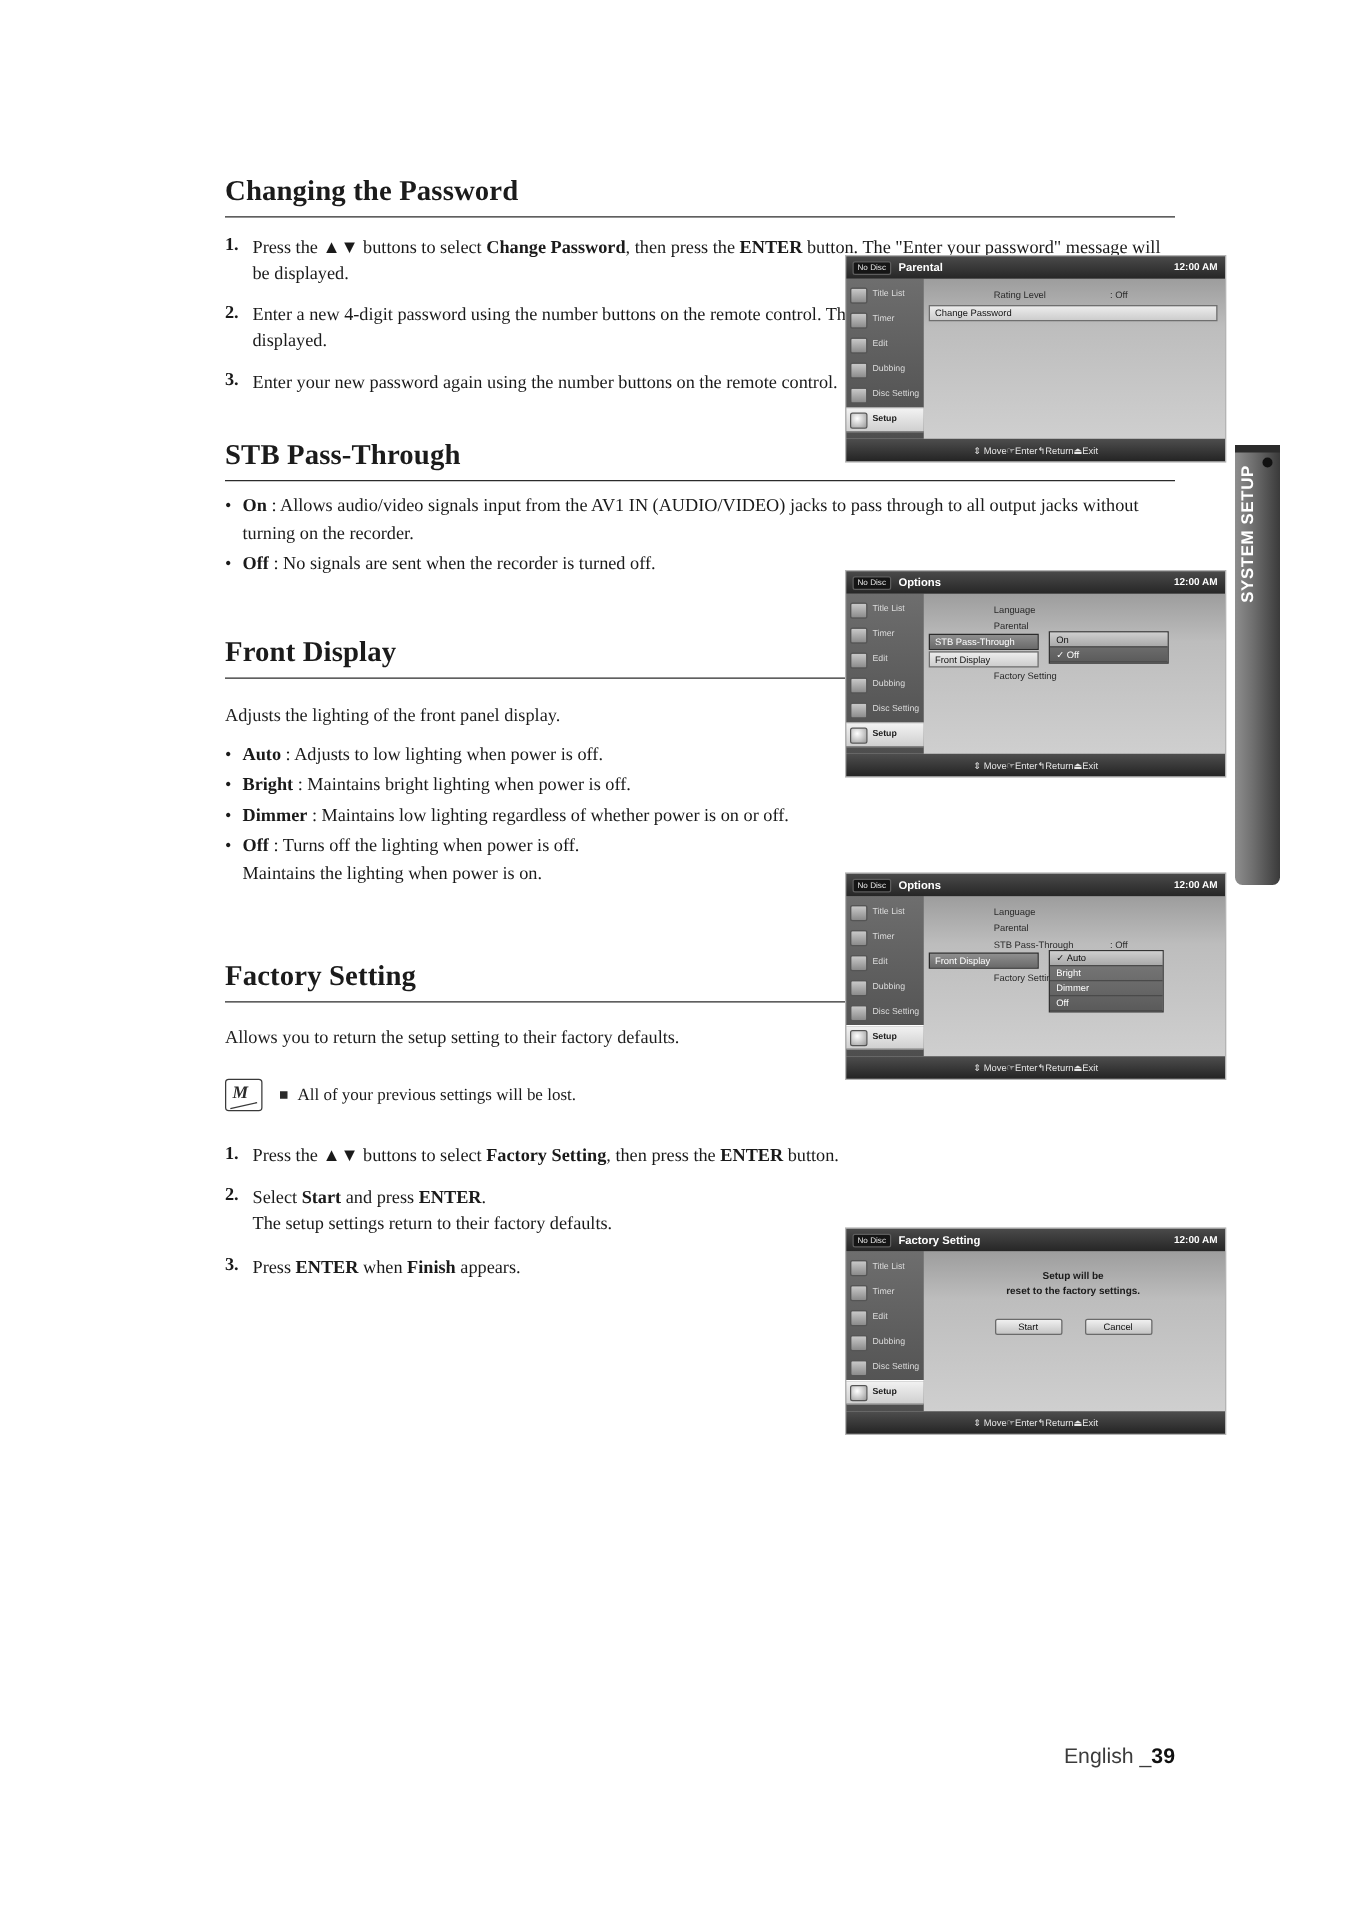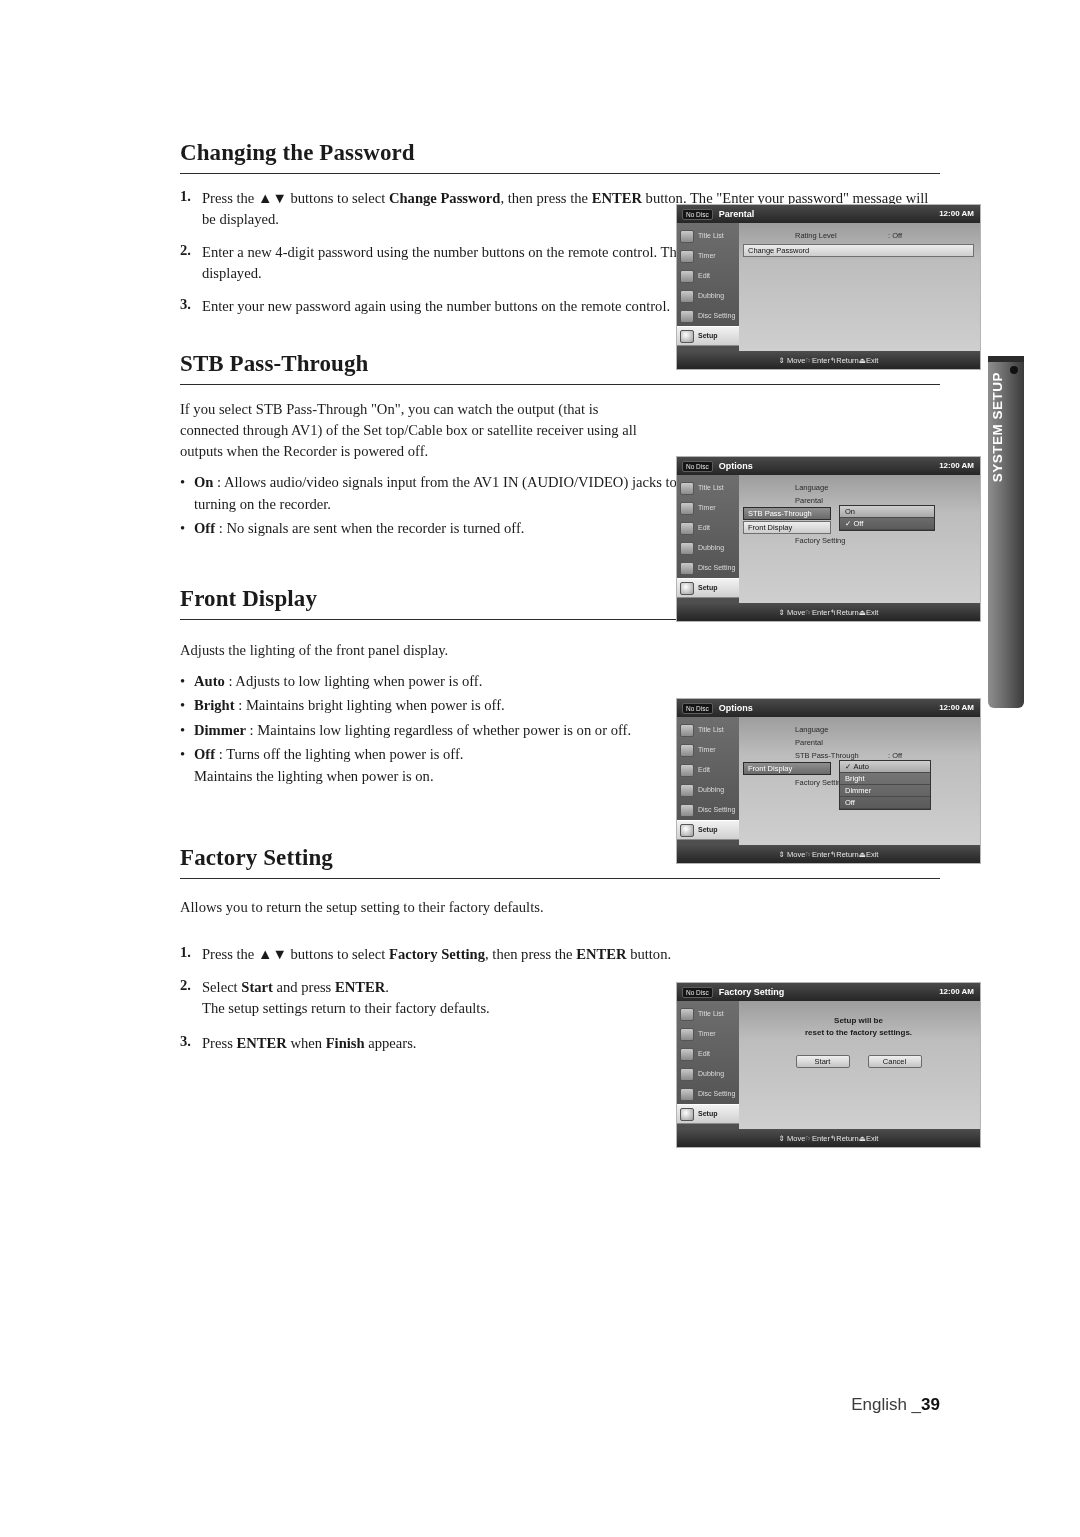--- a/index.html
+++ b/index.html
@@ -209,21 +209,20 @@
       <div class="n">2.</div>
       <div class="t">Enter a new 4-digit password using the number buttons on the remote control. The “Confirm the password” message will be displayed.</div>
     </div>
     <div class="num-item">
       <div class="n">3.</div>
       <div class="t">Enter your new password again using the number buttons on the remote control.</div>
     </div>
   </div>
 
   <h2 class="section" style="margin-top:34px">STB Pass-Through</h2>
-  <div class="para" style="margin-top:14px; width:476px">If you select STB Pass-Through "On", you can watch the output (that is connected through AV1) of the Set top/Cable box or satellite receiver using all outputs when the Recorder is powered off.</div>
   <div class="bullets">
     <div class="bullet">
       <div class="dot">•</div>
       <div class="bt" style="width:462px"><b>On</b> : Allows audio/video signals input from the AV1 IN (AUDIO/VIDEO) jacks to pass through to all output jacks without turning on the recorder.</div>
     </div>
     <div class="bullet">
       <div class="dot">•</div>
       <div class="bt"><b>Off</b> : No signals are sent when the recorder is turned off.</div>
     </div>
   </div>
@@ -245,20 +244,24 @@
     </div>
     <div class="bullet">
       <div class="dot">•</div>
       <div class="bt"><b>Off</b> : Turns off the lighting when power is off.<br>Maintains the lighting when power is on.</div>
     </div>
   </div>
 
   <h2 class="section" style="margin-top:58px">Factory Setting</h2>
   <div class="para" style="margin-top:18px">Allows you to return the setup setting to their factory defaults.</div>
 
+  <div class="note">
+    <div class="note-icon"></div>
+    <div class="note-text"><span class="note-sq"></span><span>All of your previous settings will be lost.</span></div>
+  </div>
 
   <div class="num-list" style="margin-top:26px">
     <div class="num-item">
       <div class="n">1.</div>
       <div class="t">Press the ▲▼ buttons to select <b>Factory Setting</b>, then press the <b>ENTER</b> button.</div>
     </div>
     <div class="num-item">
       <div class="n">2.</div>
       <div class="t">Select <b>Start</b> and press <b>ENTER</b>.<br>The setup settings return to their factory defaults.</div>
     </div>

